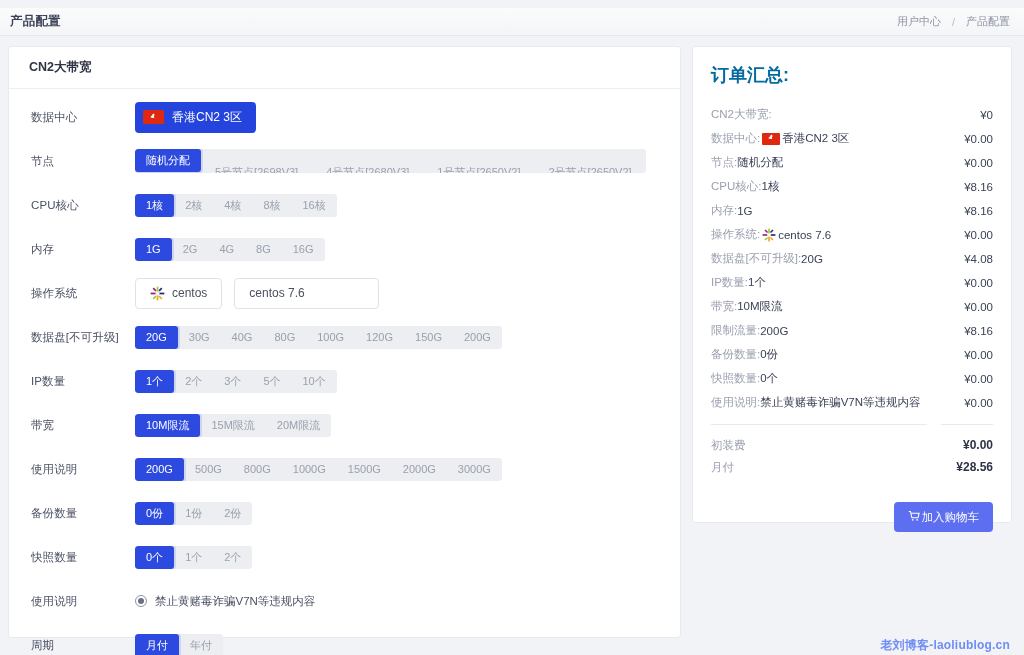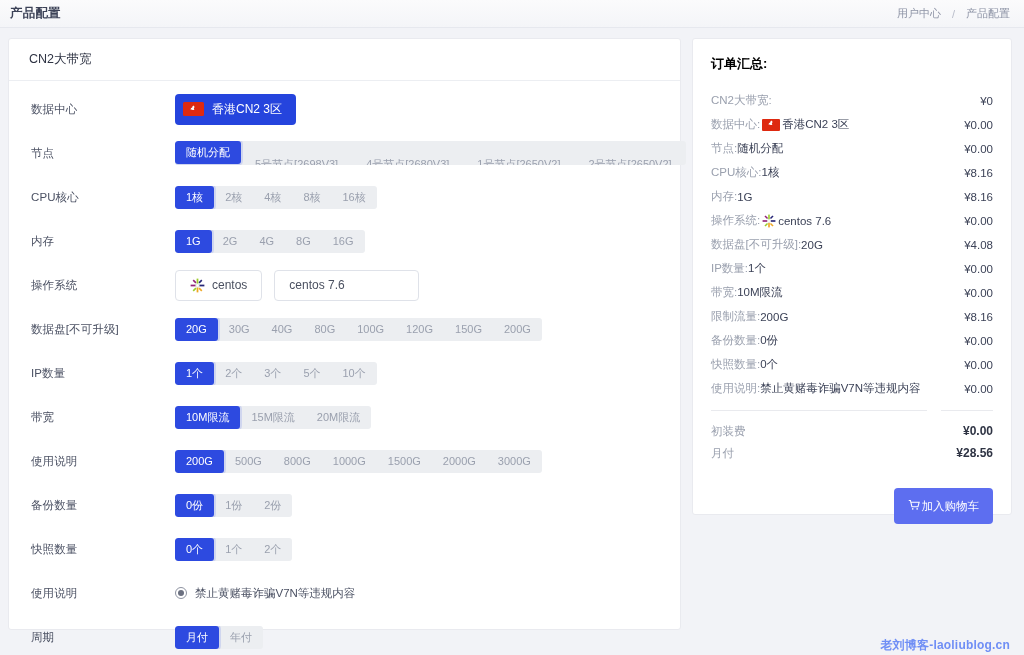--- a/index.html
+++ b/index.html
@@ -11,20 +11,21 @@
   }
 
   
   .topbar {
     height: 28px;
     background: linear-gradient(180deg,#fbfbfc 0%, #f4f5f8 100%);
     border-bottom: 1px solid #e6e8ee;
     display: flex; align-items: center;
     padding: 0 14px 0 10px;
     position: relative;
+    margin-top: 8px;
   }
   .topbar-title {
     font-size: 12.5px; font-weight: bold; color: #3c4257;
     letter-spacing: .2px;
   }
   .breadcrumb {
     margin-left: auto;
     font-size: 11px; color: #8d93a5;
     display: flex; align-items: center; gap: 11px;
   }
@@ -46,30 +47,29 @@
     border: 1px solid #e9eaef;
     border-radius: 3px;
     height: 592px;
   }
   .config-head {
     height: 42px;
     display: flex; align-items: center;
     padding: 0 20px;
     border-bottom: 1px solid #eceef2;
   }
-  .config-head-title { font-size: 12.5px; font-weight: normal; color: #2f3444; }
+  .config-head-title { font-size: 12.5px; font-weight: bold; color: #2f3444; }
 
   .config-body { padding: 6px 0 0 0; }
 
   .row {
     display: flex;
     align-items: center;
     min-height: 44px;
     padding: 0 0 0 22px;
-    gap: 40px;
   }
   .row-label {
     width: 104px;
     flex: 0 0 104px;
     font-size: 11.5px;
     color: #4b5163;
     letter-spacing: .1px;
   }
   .row-field { display: flex; align-items: center; }
 
@@ -160,21 +160,21 @@
   
   .summary-card {
     width: 320px;
     background: #fff;
     border: 1px solid #e9eaef;
     border-radius: 3px;
     height: 477px;
     padding: 16px 18px 0 18px;
   }
   .summary-title {
-    font-size: 13px; font-weight: bold; color: #000000;
+    font-size: 18px; font-weight: bold; color: #0369a1;
     margin-bottom: 16px;
   }
   .sum-row {
     display: flex; align-items: center;
     min-height: 23px;
     font-size: 11.5px;
     margin-bottom: 1px;
   }
   .sum-key { color: #9aa0ae; white-space: nowrap; display: flex; align-items: center; gap: 4px; }
   .sum-val-inline { color: #3c4257; }
@@ -200,21 +200,21 @@
   }
   .total-row .t-key { color: #9aa0ae; font-family: Liberation Mono, monospace; }
   .total-row .t-val { margin-left: auto; color: #2f3444; font-weight: bold; font-size: 12px; }
 
   .cart-wrap { display: flex; justify-content: flex-end; margin-top: 24px; }
   .cart-btn {
     background: #5d6ef0;
     color: #fff;
     border: none;
     border-radius: 4px;
-    height: 36px;
+    height: 30px;
     padding: 0 14px;
     font-size: 11.5px;
     display: inline-flex; align-items: center; gap: 2px;
     cursor: pointer;
     font-family: inherit;
   }
 
   
   .watermark {
     position: absolute;

